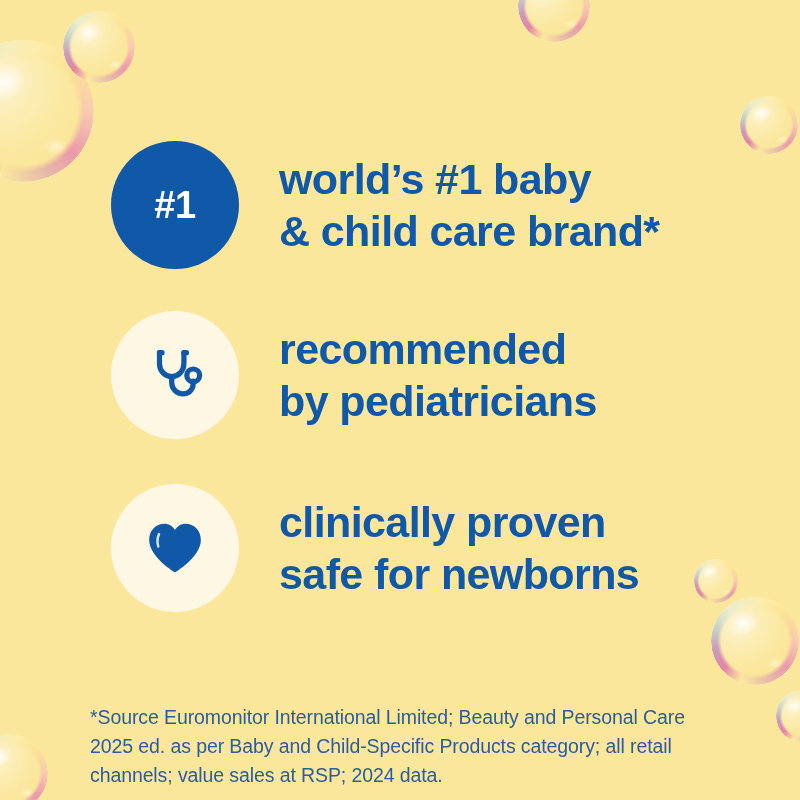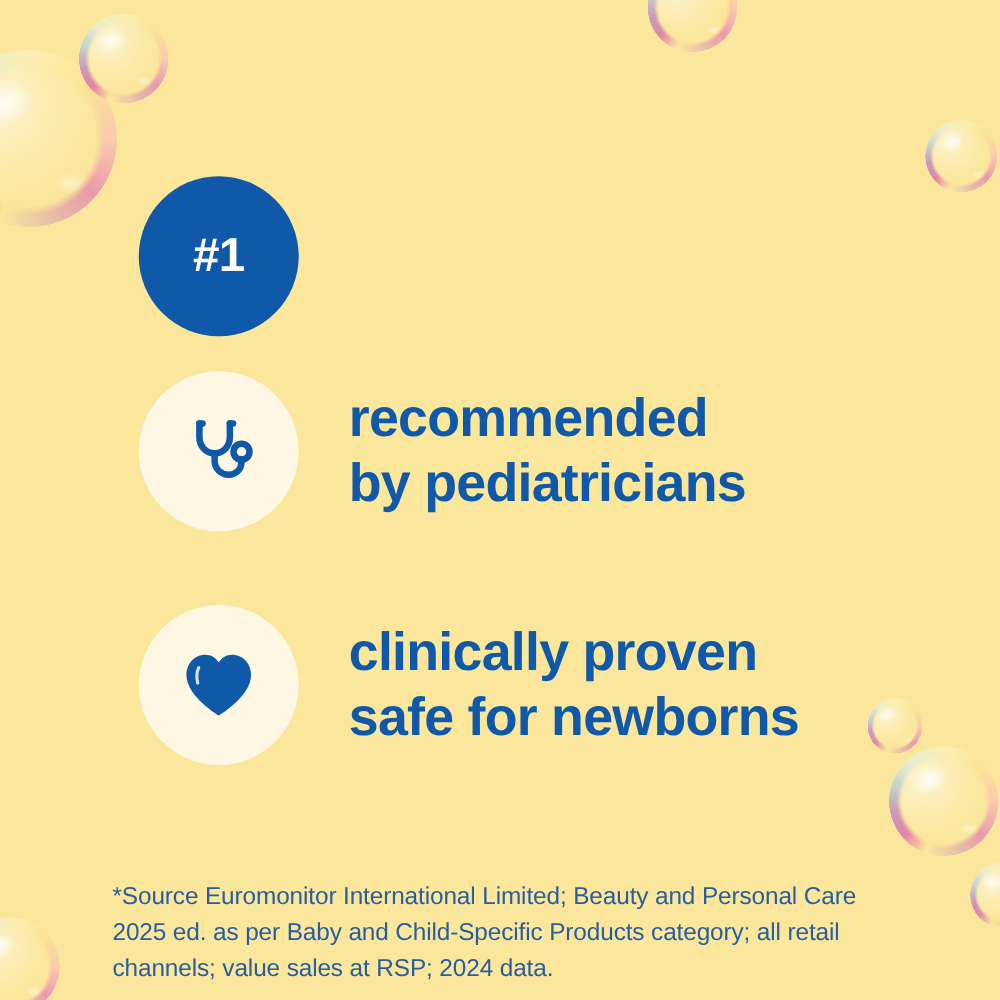--- a/index.html
+++ b/index.html
@@ -193,22 +193,24 @@
         <div class="glint"></div>
         <div class="glint2"></div>
       </div>
     </div>
 
   <div class="rows" id="rows">
       <div class="row" style="left: 111px; top: 141px;">
         <div class="badge blue">
           <span class="badge-text">#1</span>
         </div>
-      </div>
-      <div class="row" style="left: 111px; top: 297px;">
+        <div class="headline">world’s #1 baby
+&amp; child care brand*</div>
+      </div>
+      <div class="row" style="left: 111px; top: 311px;">
         <div class="badge cream">
           <span style="display: flex;">
             <svg width="62" height="62" viewBox="0 0 64 64" aria-hidden="true">
               <g fill="none" stroke="#1058a8" stroke-width="5.4" stroke-linecap="round" stroke-linejoin="round">
                 <path d="M16 9 v11 c0 8.1 5.6 13.6 12.6 13.6 S41.2 28.1 41.2 20 V9"></path>
                 <path d="M16 9 h2.6"></path>
                 <path d="M41.2 9 h2.6"></path>
                 <path d="M28.6 33.6 v6.2 c0 6.6 5.3 11.6 11.6 11.6 6.2 0 10.6-4.6 10.6-10.6 v-2.4"></path>
               </g>
               <circle cx="50.8" cy="32.4" r="6.6" fill="none" stroke="#1058a8" stroke-width="5.4"></circle>

